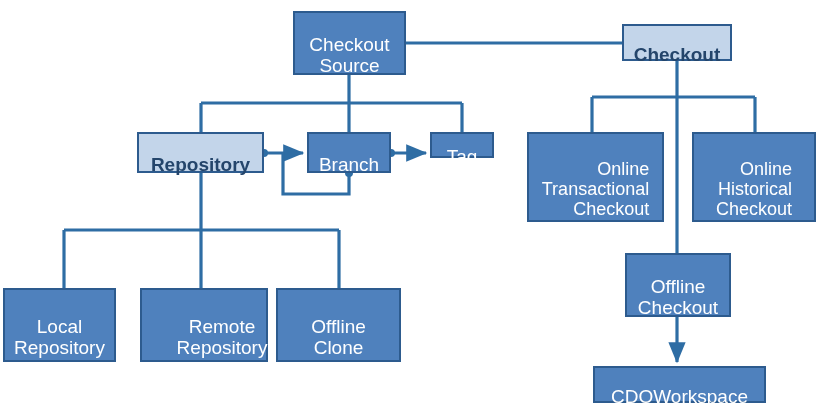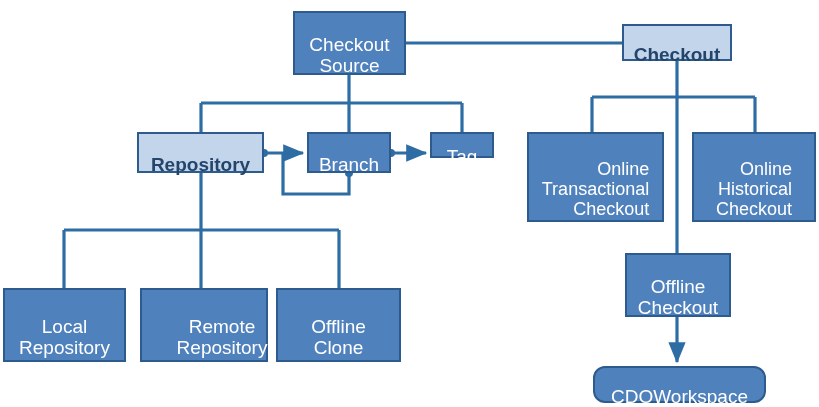--- a/index.html
+++ b/index.html
@@ -137,32 +137,32 @@
     <span>Online
 Historical
 Checkout</span>
   </div>
 
   <div class="node fill-dark" style="left:625px; top:253px; width:106px; height:64px;">
     <span>Offline
 Checkout</span>
   </div>
 
-  <div class="node fill-dark" style="left:3px; top:288px; width:123px; height:74px;">
+  <div class="node fill-dark" style="left:3px; top:288px; width:113px; height:74px;">
     <span>Local
 Repository</span>
   </div>
 
   <div class="node fill-dark" style="left:140px; top:288px; width:128px; height:74px;padding-left:36px;">
     <span>Remote
 Repository</span>
   </div>
 
   <div class="node fill-dark" style="left:276px; top:288px; width:125px; height:74px;">
     <span>Offline
 Clone</span>
   </div>
 
-  <div class="node fill-dark" style="left:593px; top:366px; width:173px; height:37px;border-radius:12px;">
+  <div class="node fill-dark" style="left:593px; top:366px; width:173px; height:37px;">
     <span>CDOWorkspace</span>
   </div>
 
 </div>
 
 </body></html>

